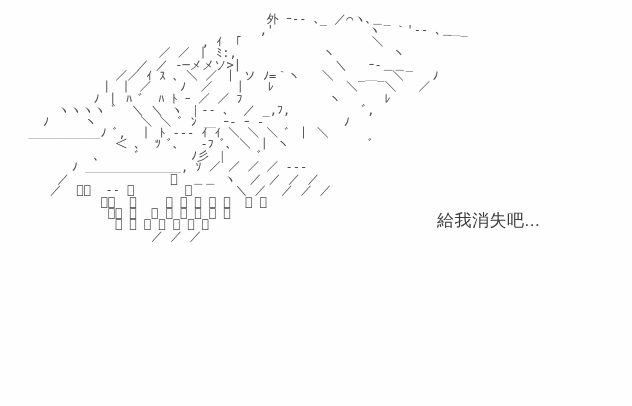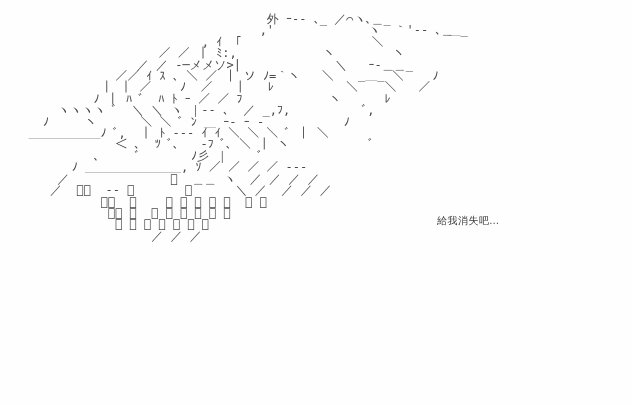--- a/index.html
+++ b/index.html
@@ -37,21 +37,21 @@
     -webkit-font-smoothing: antialiased;
   }
   
   #dialogue {
     position: absolute;
     left: 437px;
     top: 212px;
     margin: 0;
     white-space: pre;
     font-family: Liberation Sans, sans-serif;
-    font-size: 10px;
+    font-size: 17px;
     line-height: 18px;
     letter-spacing: 0.5px;
     color: #3a3a3a;
   }
 </style>
 </head>
 <body>
 
 <div id="stage">
 

